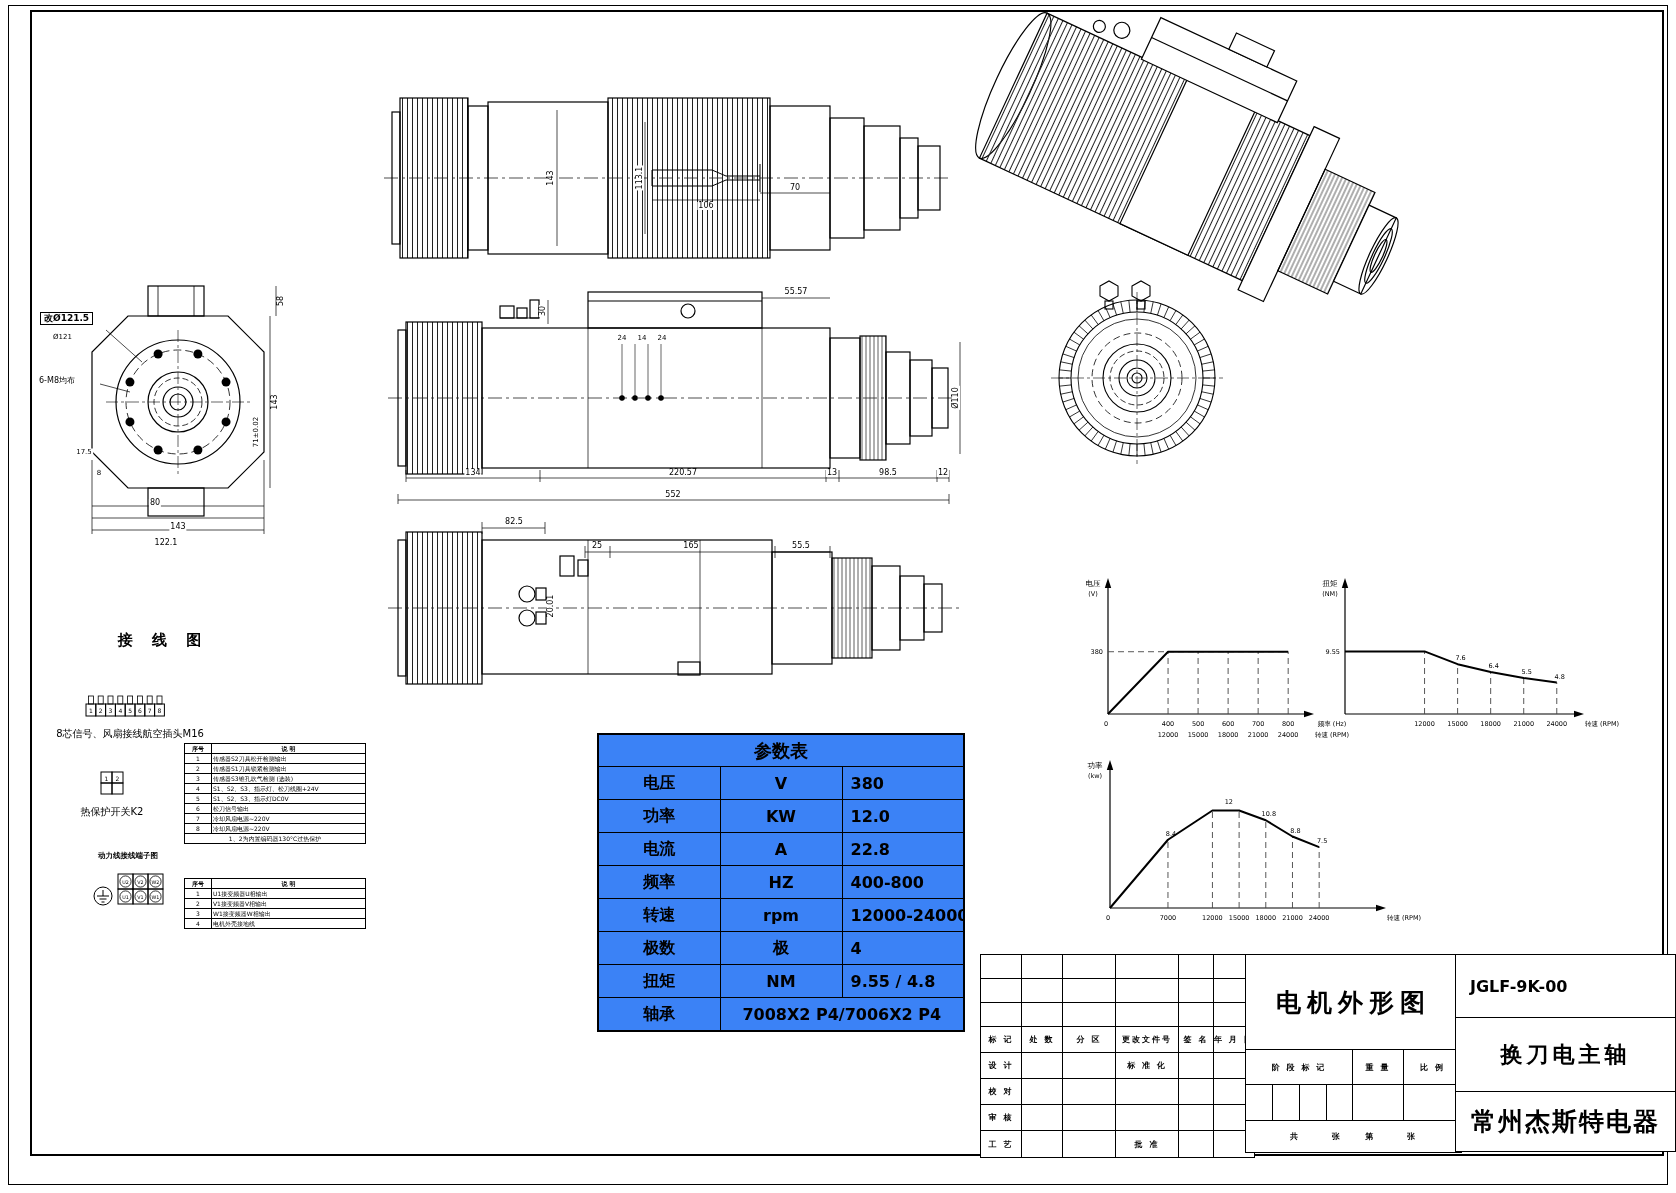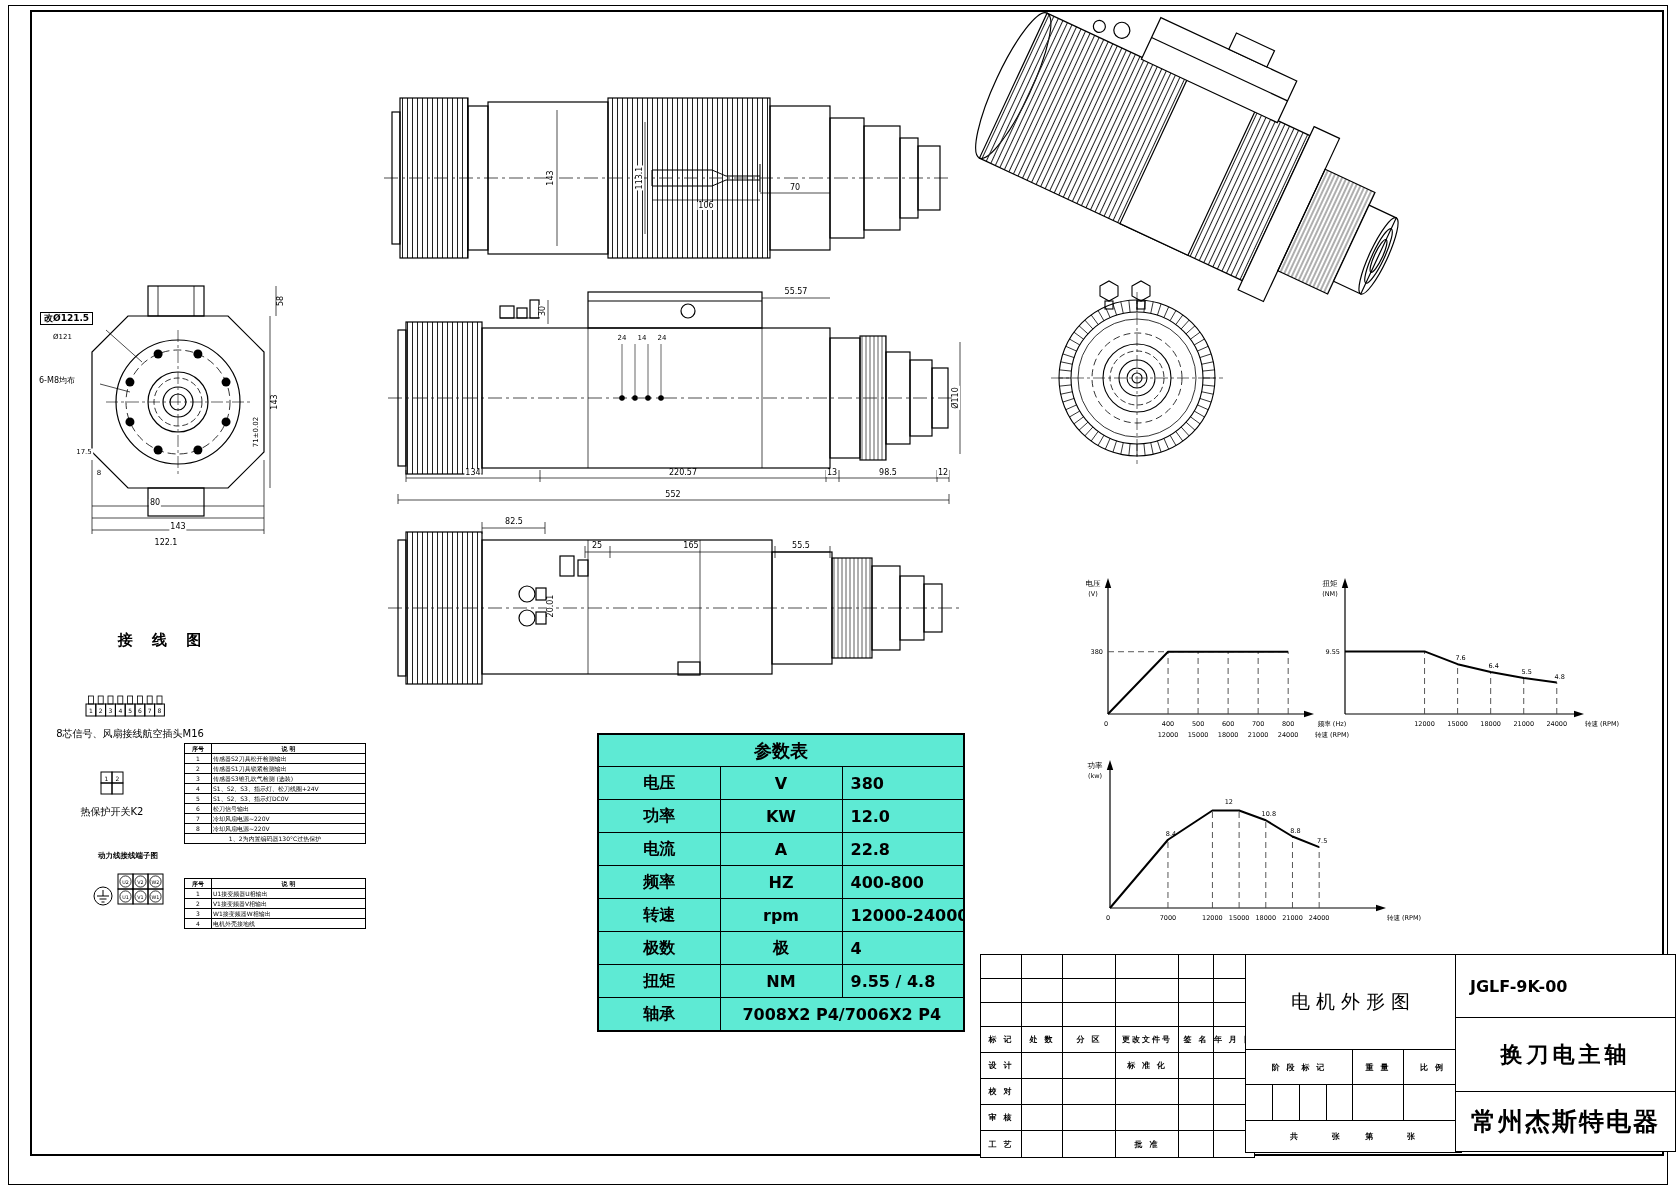--- a/index.html
+++ b/index.html
@@ -18,36 +18,36 @@
               font-size:15px;font-weight:bold;letter-spacing:7px;white-space:nowrap;}
   .lbl{position:absolute;font-size:10px;line-height:1.1;white-space:nowrap;transform:translate(-50%,0);}
   table{border-collapse:collapse;table-layout:fixed;}
   
   .wtab{position:absolute;background:#fff;}
   .wtab td{border:1px solid #000;font-size:6px;line-height:1;height:9px;padding:0 1px;
            overflow:hidden;white-space:nowrap;}
   .wtab .wh{text-align:center;font-weight:bold;}
   .wtab .wn{text-align:center;}
   
-  #ptable{position:absolute;left:597px;top:733px;width:368px;background:#5eead4;border:2px solid #000;}
+  #ptable{position:absolute;left:597px;top:733px;width:368px;background:#3b82f6;border:2px solid #000;}
   #ptable td{border:1.5px solid #000;height:30px;font-weight:bold;font-size:16px;
              white-space:nowrap;overflow:hidden;}
   #ptable .pt-title{text-align:center;font-size:18px;height:29px;}
   #ptable .pn{text-align:center;width:183px;}
   #ptable .pu{text-align:center;width:62px;}
   #ptable .pv{text-align:left;padding-left:8px;width:123px;}
   #ptable .pm{text-align:center;}
   
   .tb{position:absolute;background:#fff;}
   .tb td{border:1.5px solid #000;font-size:8px;font-weight:bold;text-align:center;
          letter-spacing:2px;white-space:nowrap;overflow:hidden;padding:0;}
   #tb-left{left:980px;top:954px;}
   #tb-mid{left:1245px;top:954px;}
   #tb-right{left:1455px;top:954px;}
-  .tb .big{font-size:19px;letter-spacing:6px;font-weight:normal;}
+  .tb .big{font-size:25px;letter-spacing:6px;font-weight:bold;}
   .tb .pnum{font-size:16px;letter-spacing:0;text-align:left;padding-left:14px;}
   .tb .pname{font-size:22px;letter-spacing:4px;text-align:center;}
   .tb .comp{font-size:25px;letter-spacing:2px;}
 </style>
 </head>
 <body>
 
 <div id="sheet">
   <div class="frame-outer"></div>
   <div class="frame-inner"></div>

